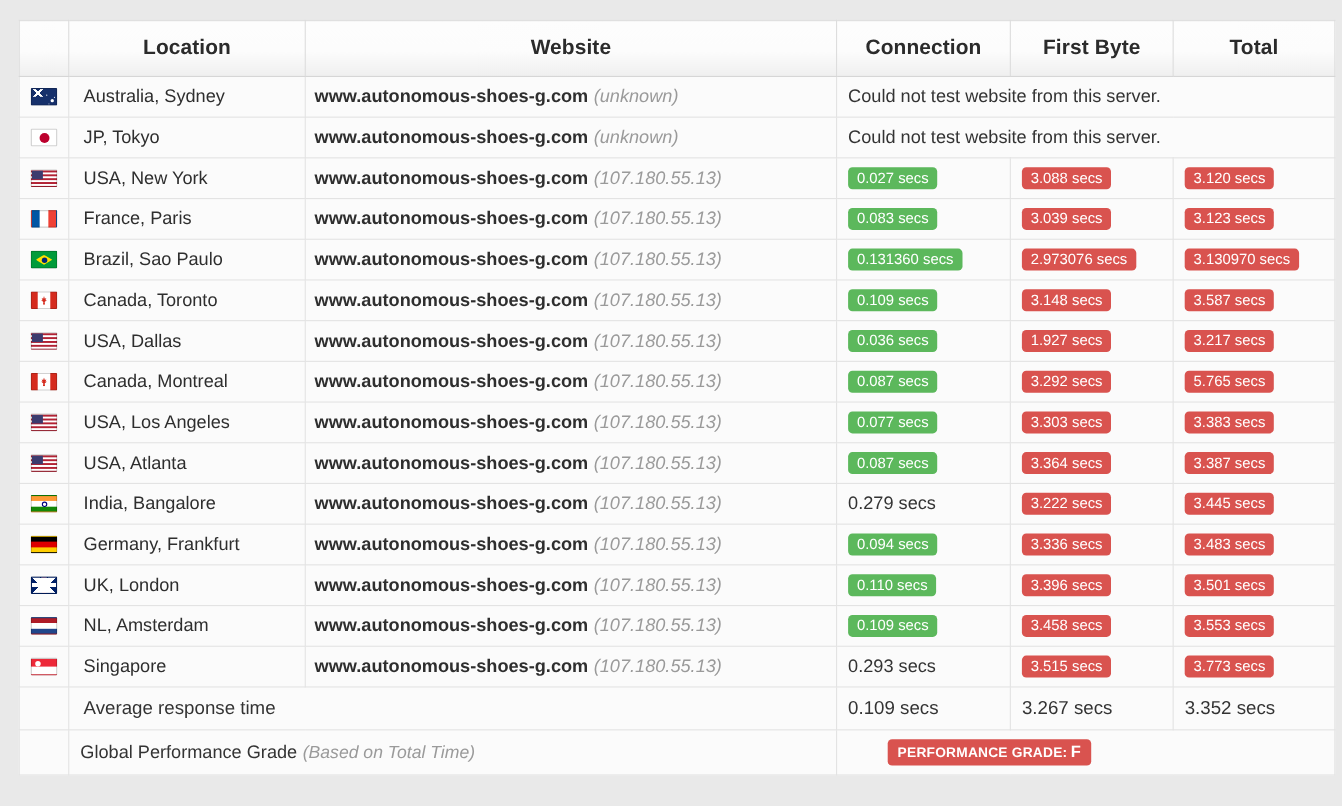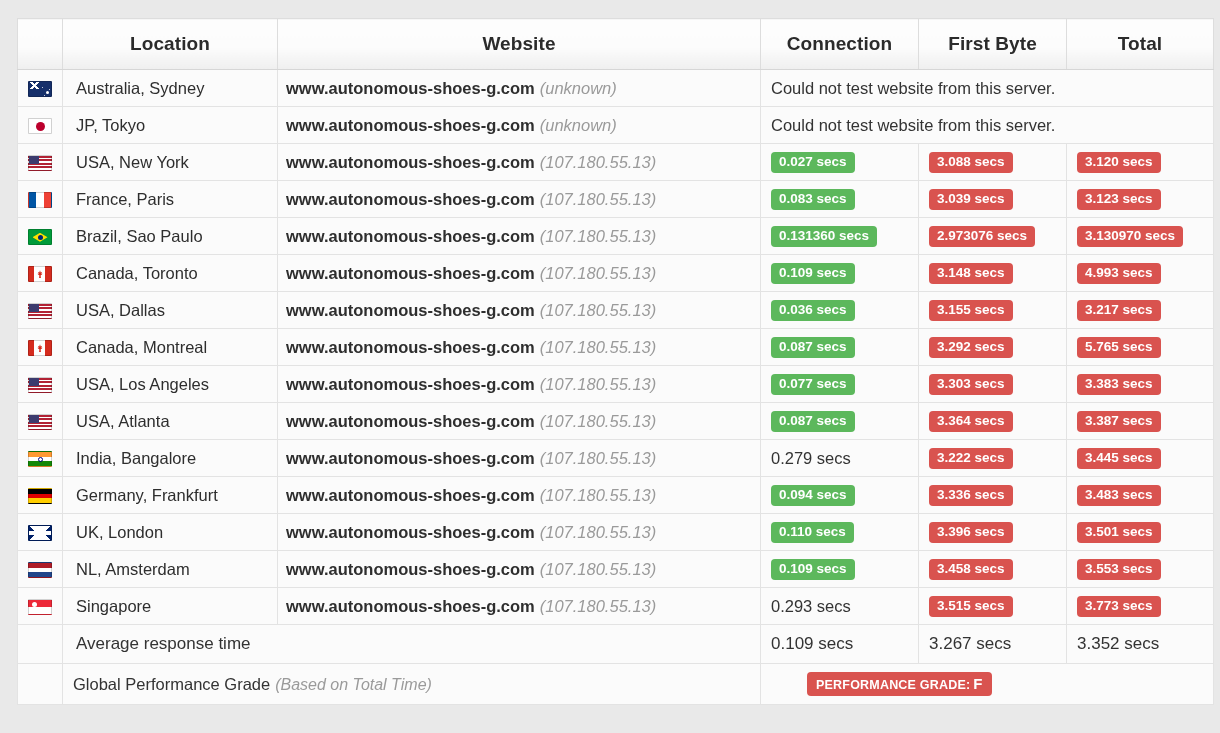--- a/index.html
+++ b/index.html
@@ -92,21 +92,21 @@
     color: #333333;
     font-size: 16.5px;
   }
 
   
   .badge {
     display: inline-block;
     padding: 3px 8px 4px 8px;
     border-radius: 4px;
     font-size: 13.5px;
-    font-weight: bold;
+    font-weight: normal;
     color: #ffffff;
     line-height: 1;
     white-space: nowrap;
   }
   .badge.good  { background: #5cb85c; }
   .badge.bad   { background: #d9534f; }
   .plain-time  { font-size: 16.5px; color: #333333; }
 
   
   tbody tr.summary td {
@@ -289,28 +289,28 @@
           <td class="time-cell"><span class="badge good">0.131360 secs</span></td>
           <td class="time-cell"><span class="badge bad">2.973076 secs</span></td>
           <td class="time-cell"><span class="badge bad">3.130970 secs</span></td>
         </tr>
         <tr>
           <td class="flag-cell"><span class="flag flag-ca"></span></td>
           <td class="loc-cell">Canada, Toronto</td>
           <td class="site-cell"><span class="site-host">www.autonomous-shoes-g.com</span><span class="site-ip">(107.180.55.13)</span></td>
           <td class="time-cell"><span class="badge good">0.109 secs</span></td>
           <td class="time-cell"><span class="badge bad">3.148 secs</span></td>
-          <td class="time-cell"><span class="badge bad">4.993 secs</span></td>
+          <td class="time-cell"><span class="badge bad">3.587 secs</span></td>
         </tr>
         <tr>
           <td class="flag-cell"><span class="flag flag-us"></span></td>
           <td class="loc-cell">USA, Dallas</td>
           <td class="site-cell"><span class="site-host">www.autonomous-shoes-g.com</span><span class="site-ip">(107.180.55.13)</span></td>
           <td class="time-cell"><span class="badge good">0.036 secs</span></td>
-          <td class="time-cell"><span class="badge bad">3.155 secs</span></td>
+          <td class="time-cell"><span class="badge bad">1.927 secs</span></td>
           <td class="time-cell"><span class="badge bad">3.217 secs</span></td>
         </tr>
         <tr>
           <td class="flag-cell"><span class="flag flag-ca"></span></td>
           <td class="loc-cell">Canada, Montreal</td>
           <td class="site-cell"><span class="site-host">www.autonomous-shoes-g.com</span><span class="site-ip">(107.180.55.13)</span></td>
           <td class="time-cell"><span class="badge good">0.087 secs</span></td>
           <td class="time-cell"><span class="badge bad">3.292 secs</span></td>
           <td class="time-cell"><span class="badge bad">5.765 secs</span></td>
         </tr>

